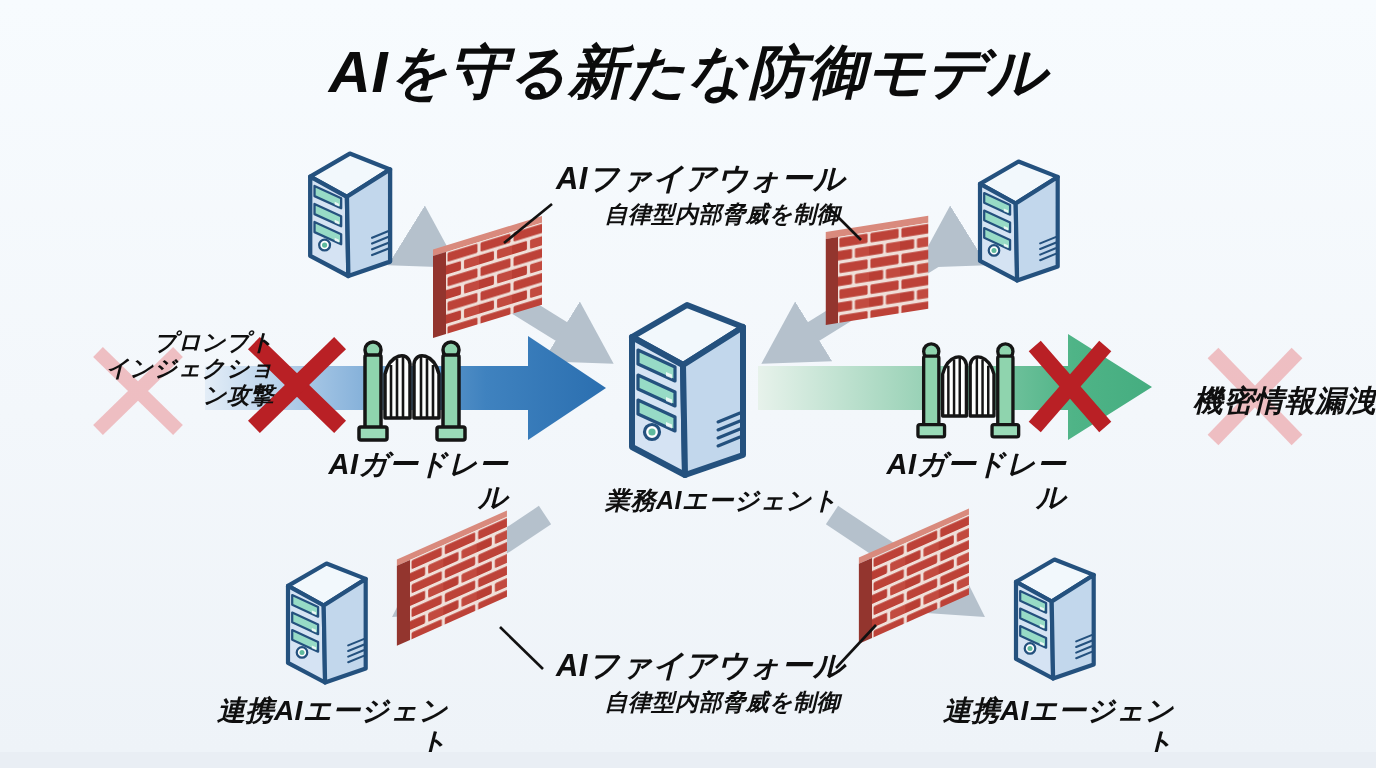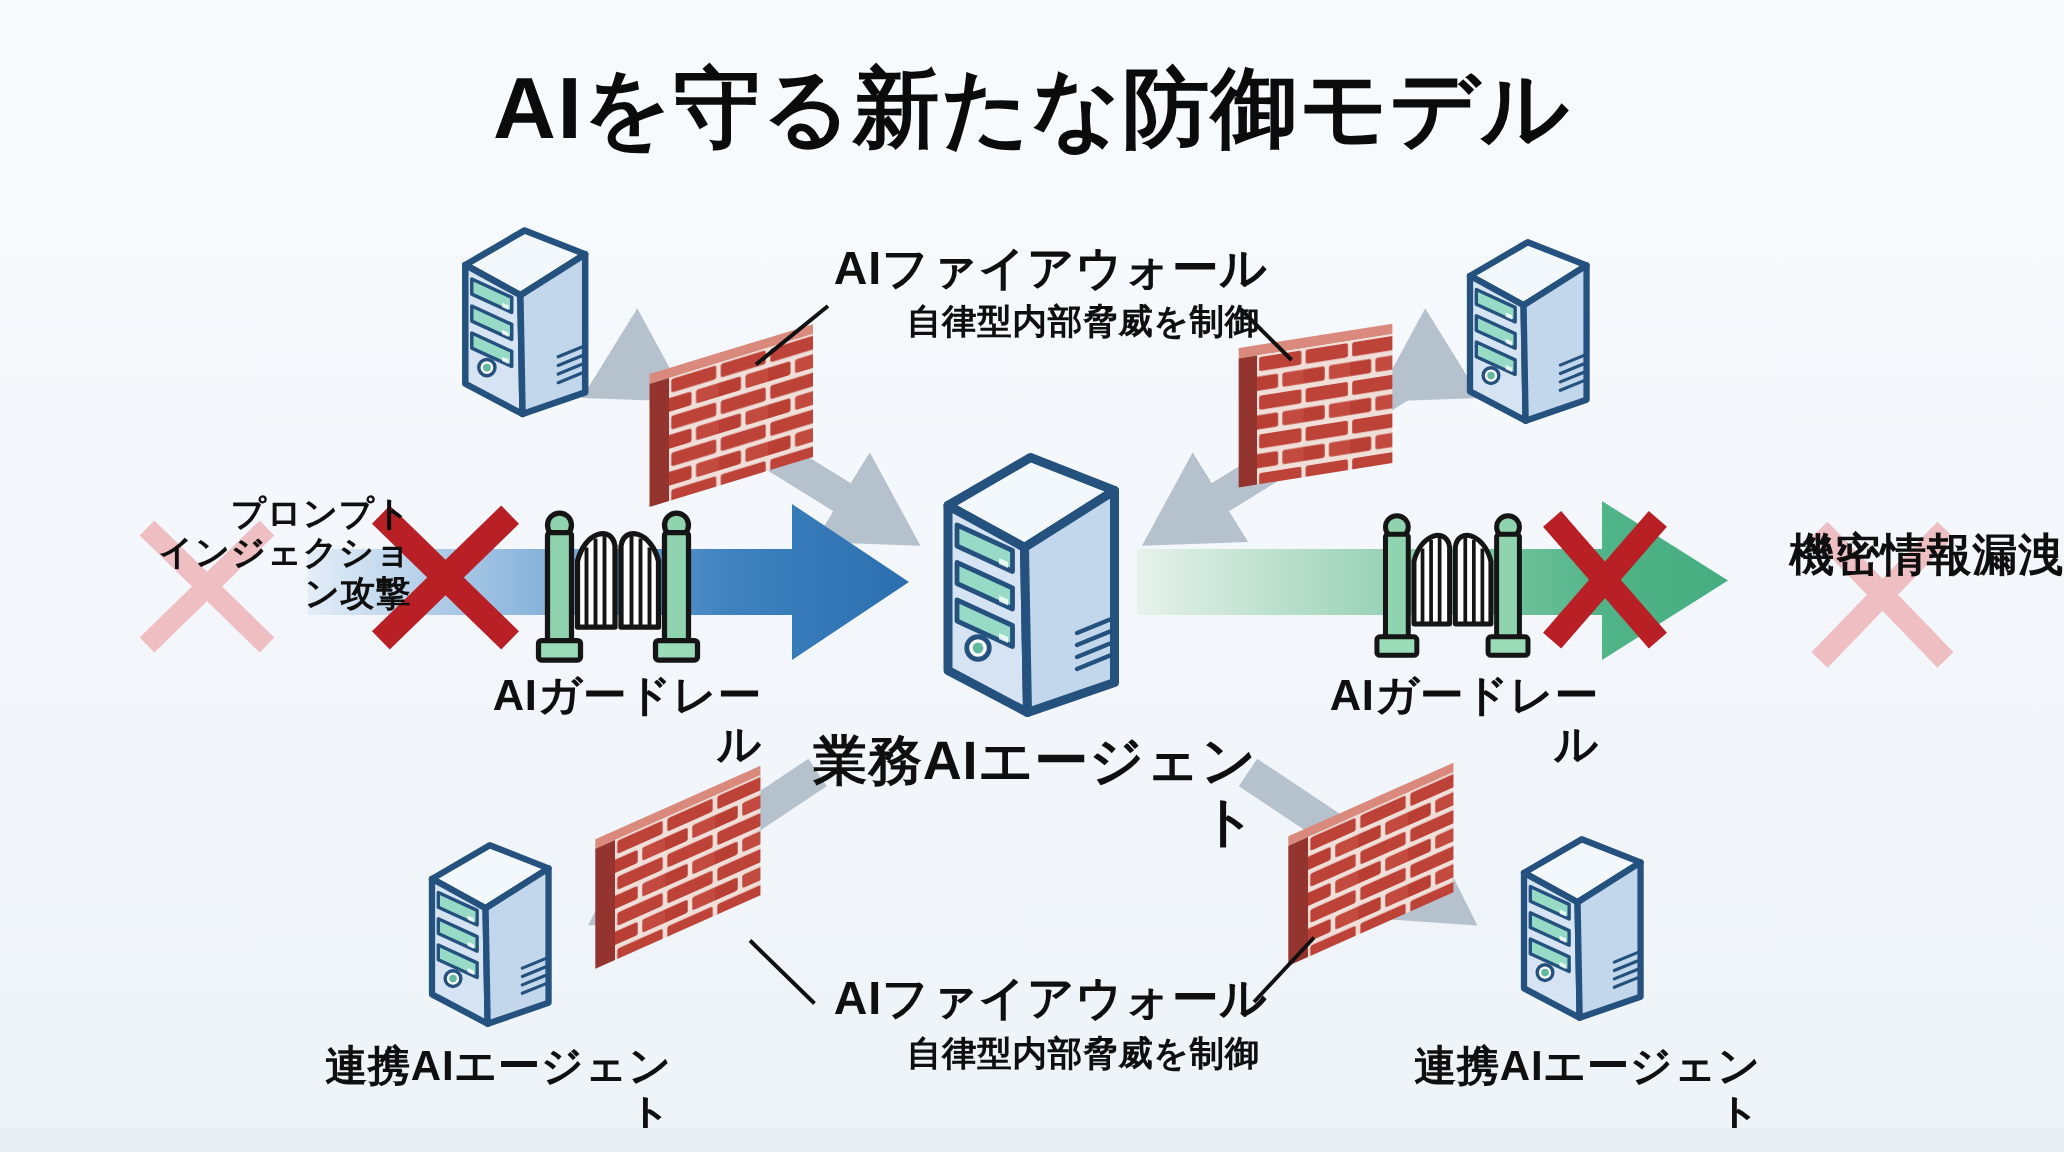--- a/index.html
+++ b/index.html
@@ -4,42 +4,43 @@
 <style>
   html,body{margin:0;padding:0;}
   body{
     width:1376px;height:768px;
     font-family:"Liberation Sans","DejaVu Sans",sans-serif;
     background:#e9eef4;
   }
   #stage{
     position:relative;width:1376px;height:752px;overflow:hidden;
     background:linear-gradient(180deg,#f7fbfe 0%,#f3f7fb 55%,#eef3f8 100%);
+    font-style:italic;
   }
   svg.scene{position:absolute;left:0;top:0;}
   .lbl{
     position:absolute;
     font-weight:800;color:#0f0f0f;text-align:right;
     white-space:pre-line;line-height:1.15;
     letter-spacing:.5px;
   }
   .title{
     position:absolute;left:0;top:34px;width:100%;
     text-align:center;font-size:58px;font-weight:900;color:#0b0b0b;
     letter-spacing:1px;
   }
   .attack-label{left:18px;top:329px;width:256px;font-size:23px;}
   .guardrail-left{left:308px;top:448px;width:200px;font-size:29px;}
   .guardrail-right{left:866px;top:448px;width:200px;font-size:29px;}
   .fw-top-title{left:535px;top:161px;width:310px;font-size:31px;}
   .fw-top-sub{left:540px;top:201px;width:300px;font-size:23px;}
   .fw-bot-title{left:535px;top:648px;width:310px;font-size:31px;}
   .fw-bot-sub{left:540px;top:689px;width:300px;font-size:23px;}
-  .center-agent{left:538px;top:486px;width:300px;font-size:36px;}
-  .leak-label{left:1168px;top:354px;width:208px;font-size:30px;}
+  .center-agent{left:538px;top:486px;width:300px;font-size:25px;}
+  .leak-label{left:1168px;top:384px;width:208px;font-size:30px;}
   .agent-bl{left:204px;top:695px;width:244px;font-size:28px;}
   .agent-br{left:930px;top:695px;width:244px;font-size:28px;}
 </style>
 </head>
 <body>
 
 <div id="stage">
 
   <svg class="scene" width="1376" height="768" viewBox="0 0 1376 768">
     <defs>

